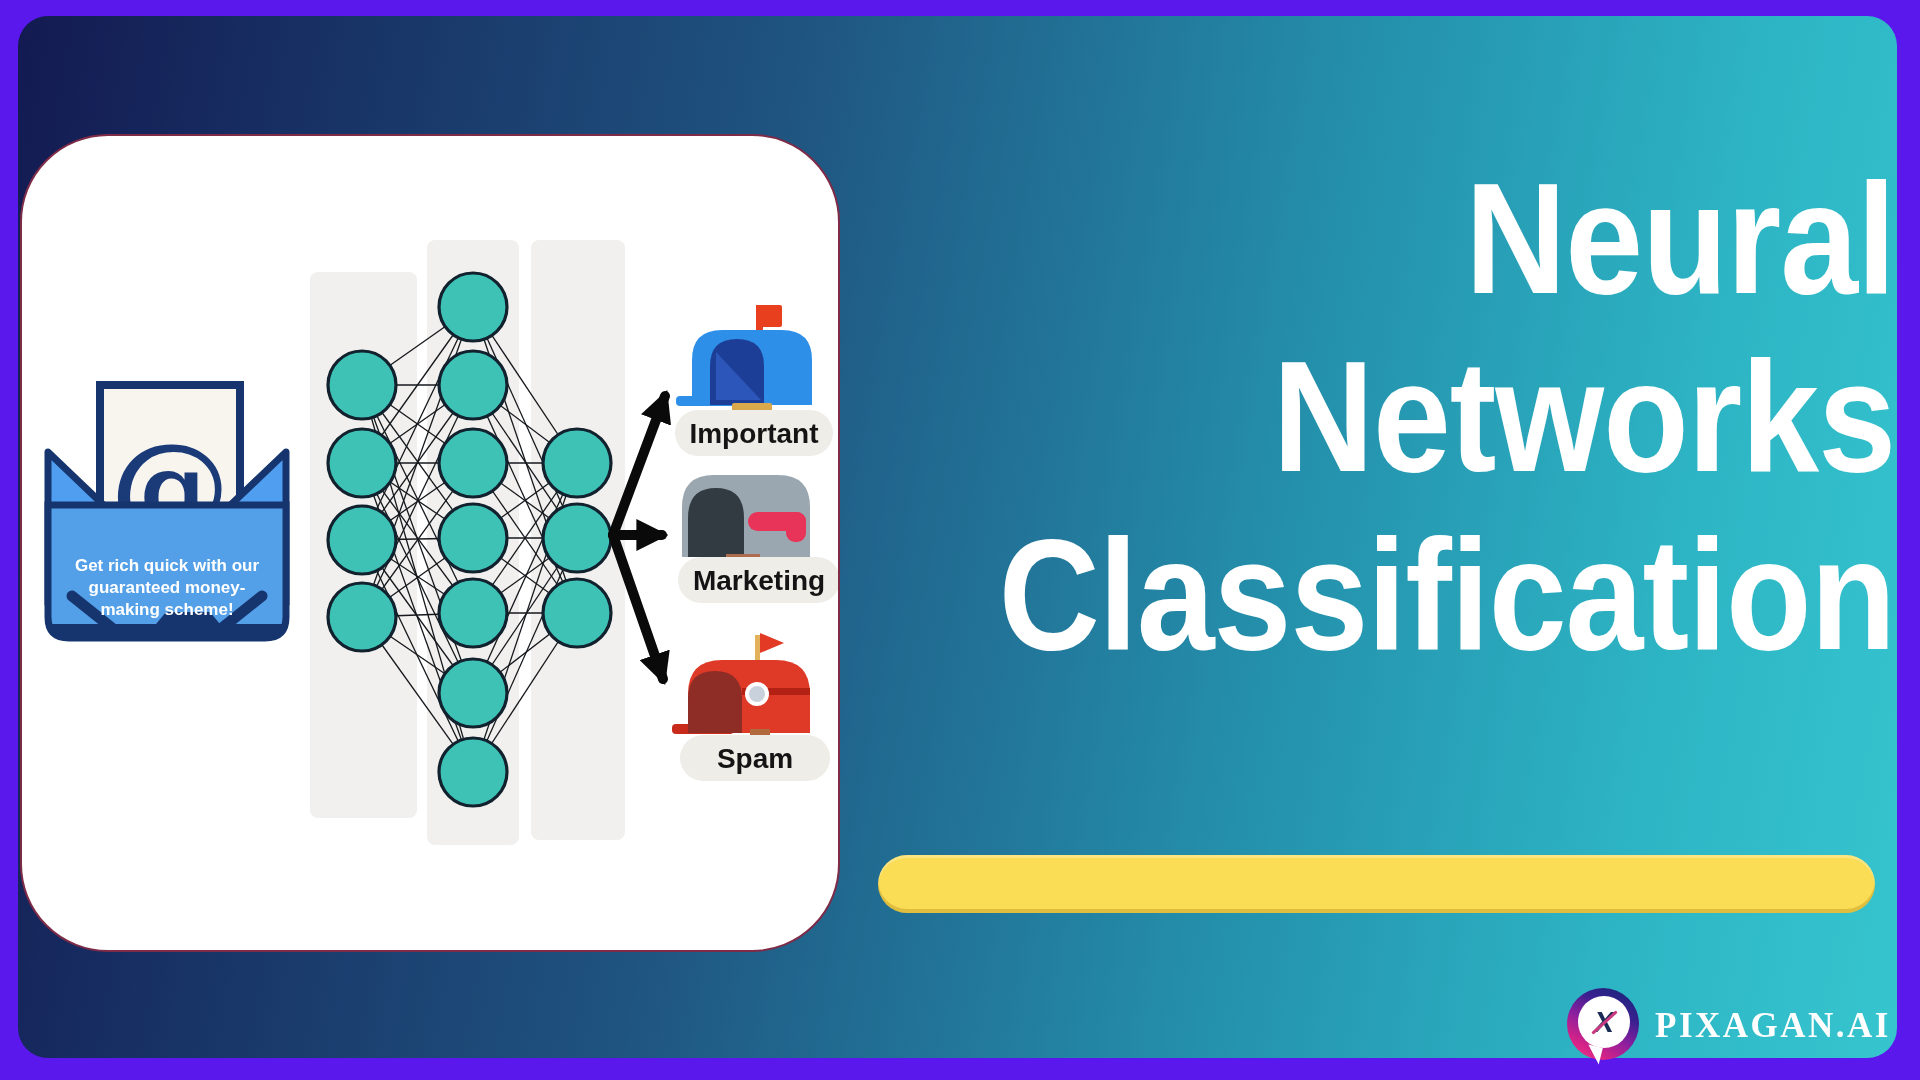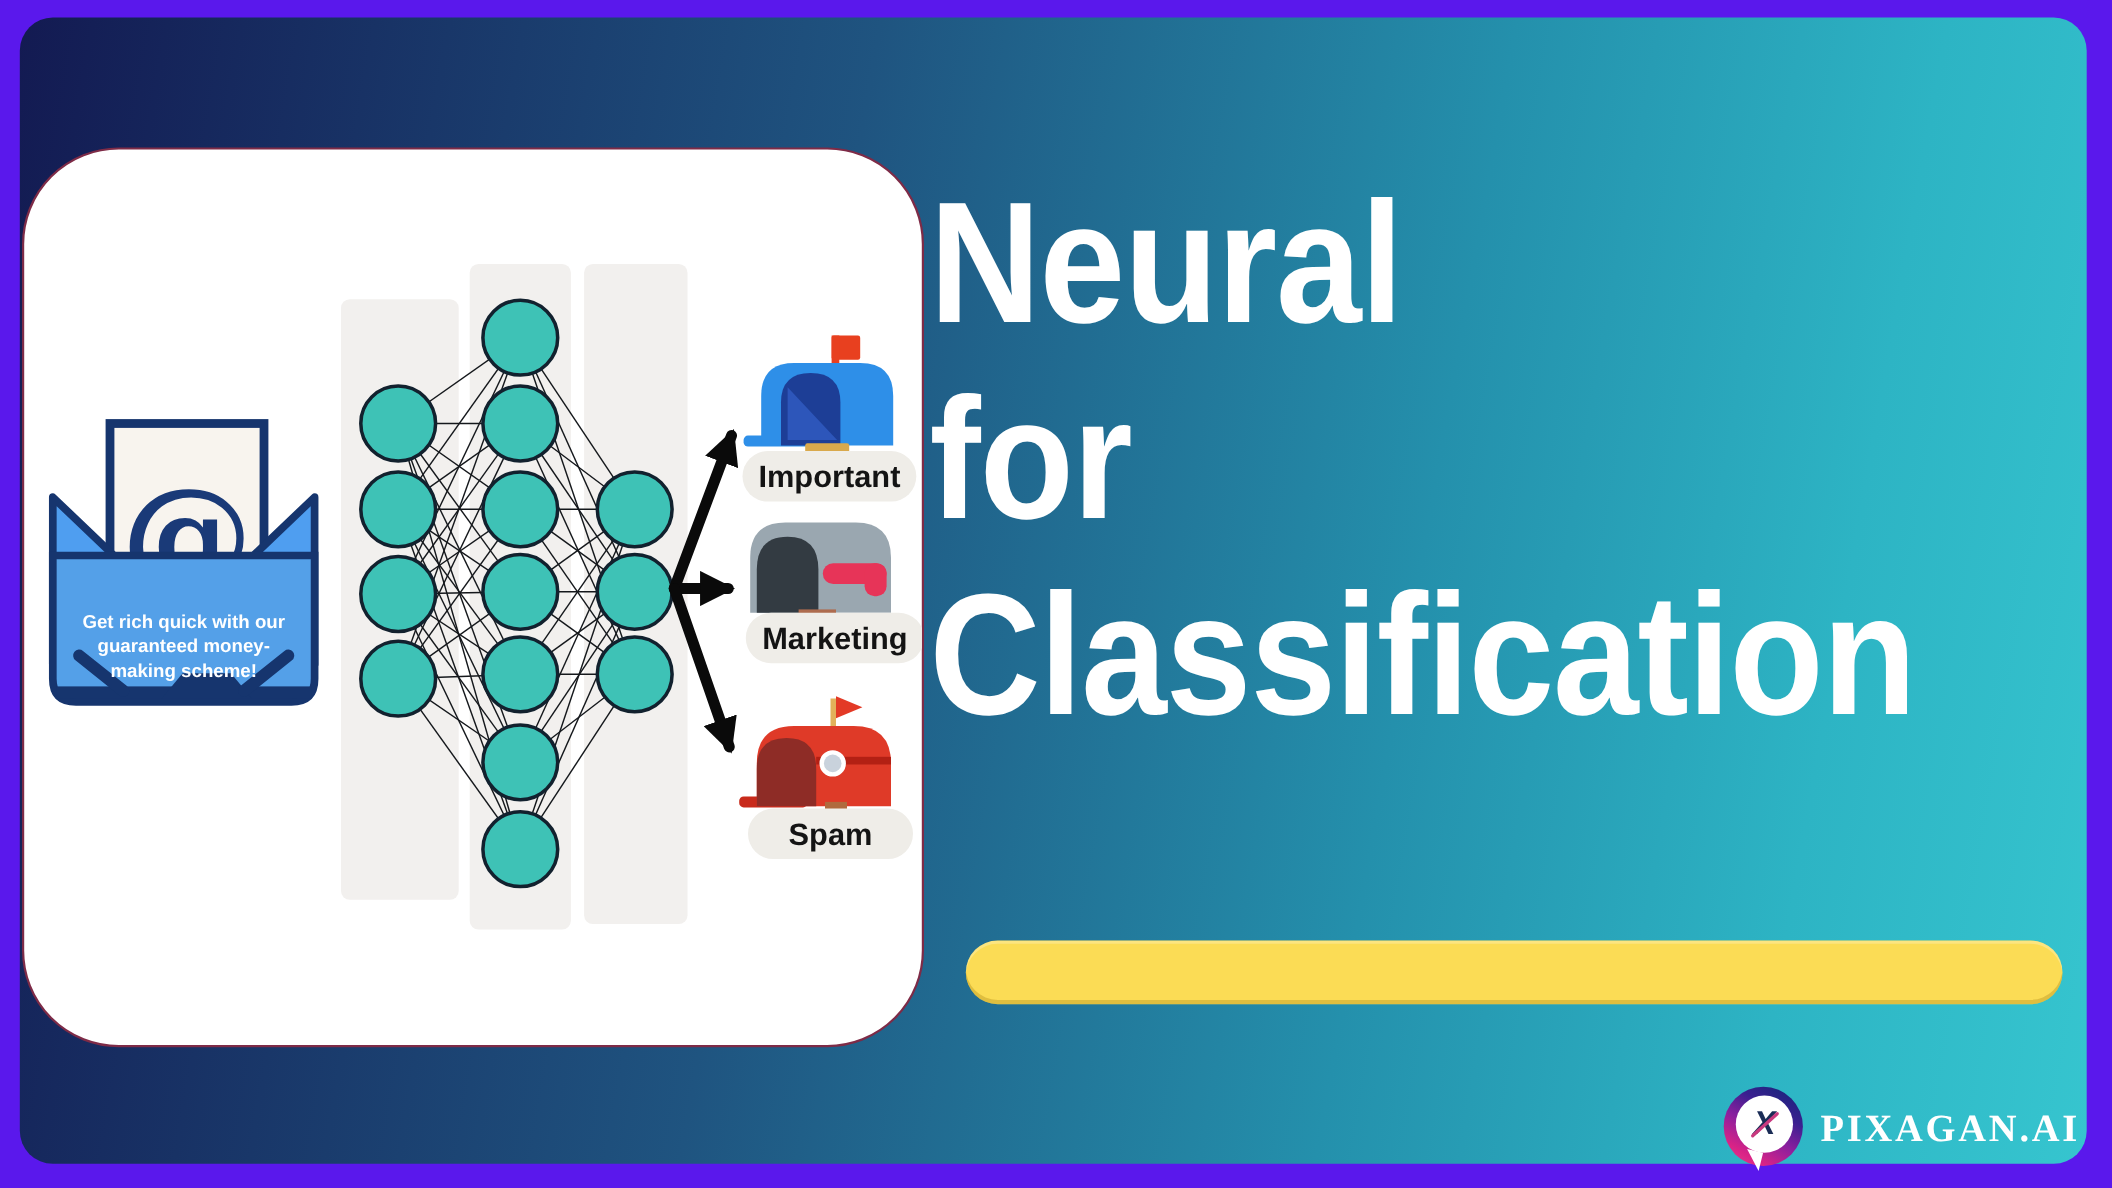--- a/index.html
+++ b/index.html
@@ -13,21 +13,21 @@
     border-radius:30px;
     background:linear-gradient(100deg,#131A52 0%,#1F5480 38%,#2490AC 66%,#2DB4C4 85%,#36C5CF 100%);
   }
   .diagram-card{
     position:absolute;left:20px;top:134px;width:820px;height:818px;
     background:#FFFFFF;border:2.5px solid #7E2B47;border-radius:88px;
     box-sizing:border-box;overflow:hidden;
   }
   .diagram-card svg{position:absolute;left:-2.5px;top:-2.5px;}
   .title-block{
-    position:absolute;left:845px;top:150px;width:1050px;text-align:left;
+    position:absolute;left:845px;top:150px;width:1050px;text-align:right;
     color:#FFFFFF;font-weight:bold;font-size:140px;line-height:178px;
   }
   .title-line span{display:inline-block;transform:scaleY(1.12);letter-spacing:-1px;}
   .title-underline{
     position:absolute;left:878px;top:855px;width:997px;height:58px;
     border-radius:29px;background:#FBDC55;
     box-shadow:inset 0 3px 0 rgba(255,255,255,.25), inset 0 -4px 0 rgba(173,134,24,.35);
   }
   .brand{position:absolute;left:1567px;top:986px;height:76px;}
   .logo-badge{
@@ -197,21 +197,21 @@
       <circle cx="737" cy="560" r="8" fill="#C9D2DC"></circle>
       <rect x="730" y="595" width="20" height="12" fill="#B06A3E"></rect>
       <rect x="660" y="601" width="150" height="46" rx="23" fill="#EFEDE8"></rect>
       <text class="svg-label" x="735" y="634">Spam</text>
     </g>
   </svg>
 </div>
 
 <div class="title-block">
   <div class="title-line"><span>Neural</span></div>
-  <div class="title-line"><span>for</span></div>
+  <div class="title-line"><span>Networks</span></div>
   <div class="title-line"><span>Classification</span></div>
 </div>
 
 <div class="title-underline"></div>
 
 <div class="brand">
   <div class="logo-badge">
     <div class="logo-inner">
       <div class="logo-tail"></div>
       <div class="logo-x">X</div>

